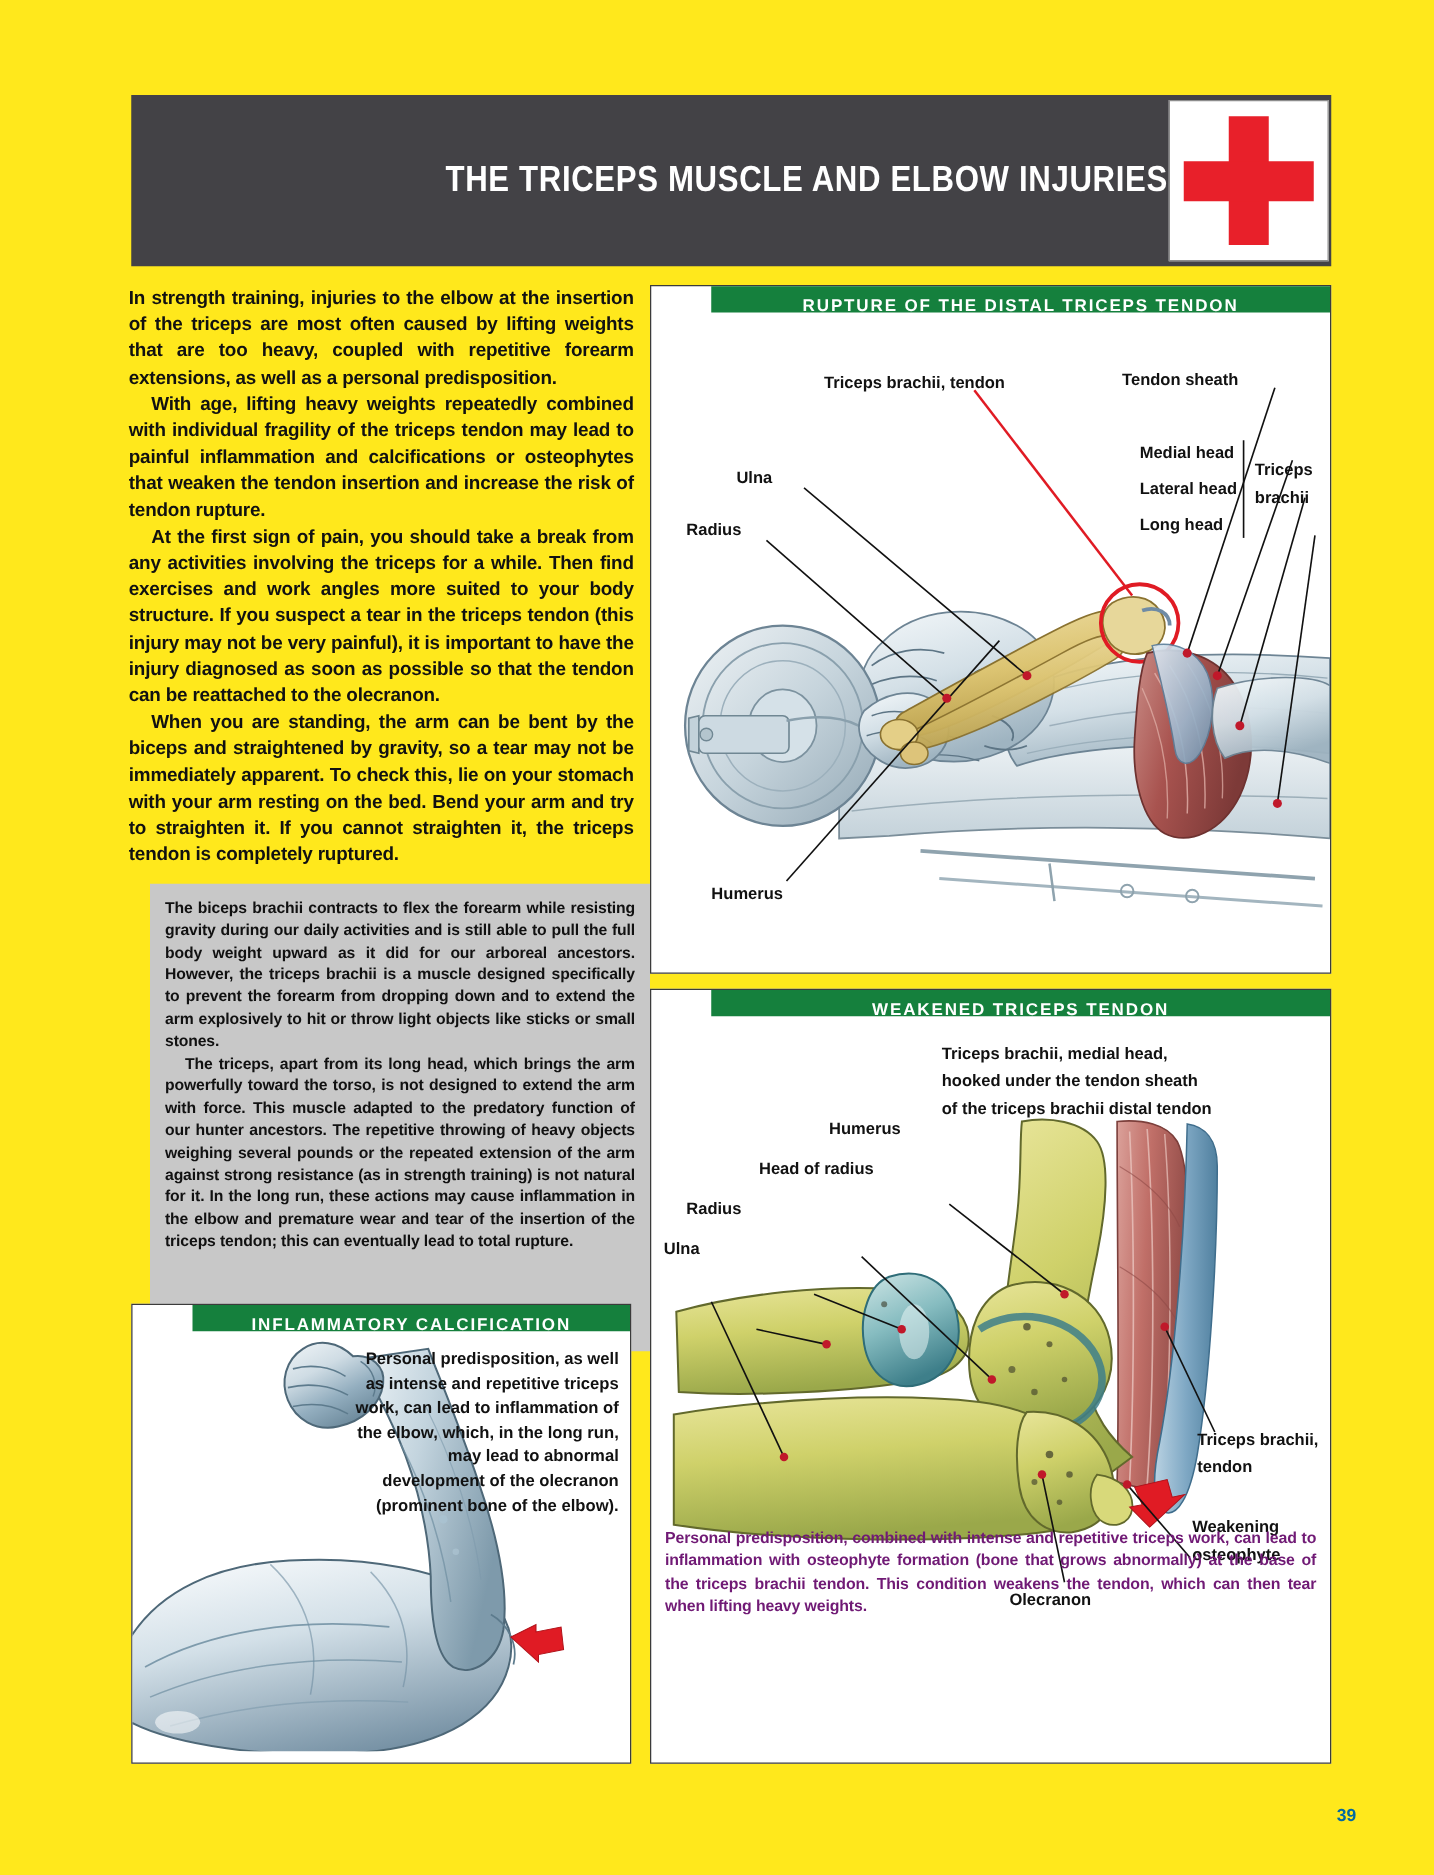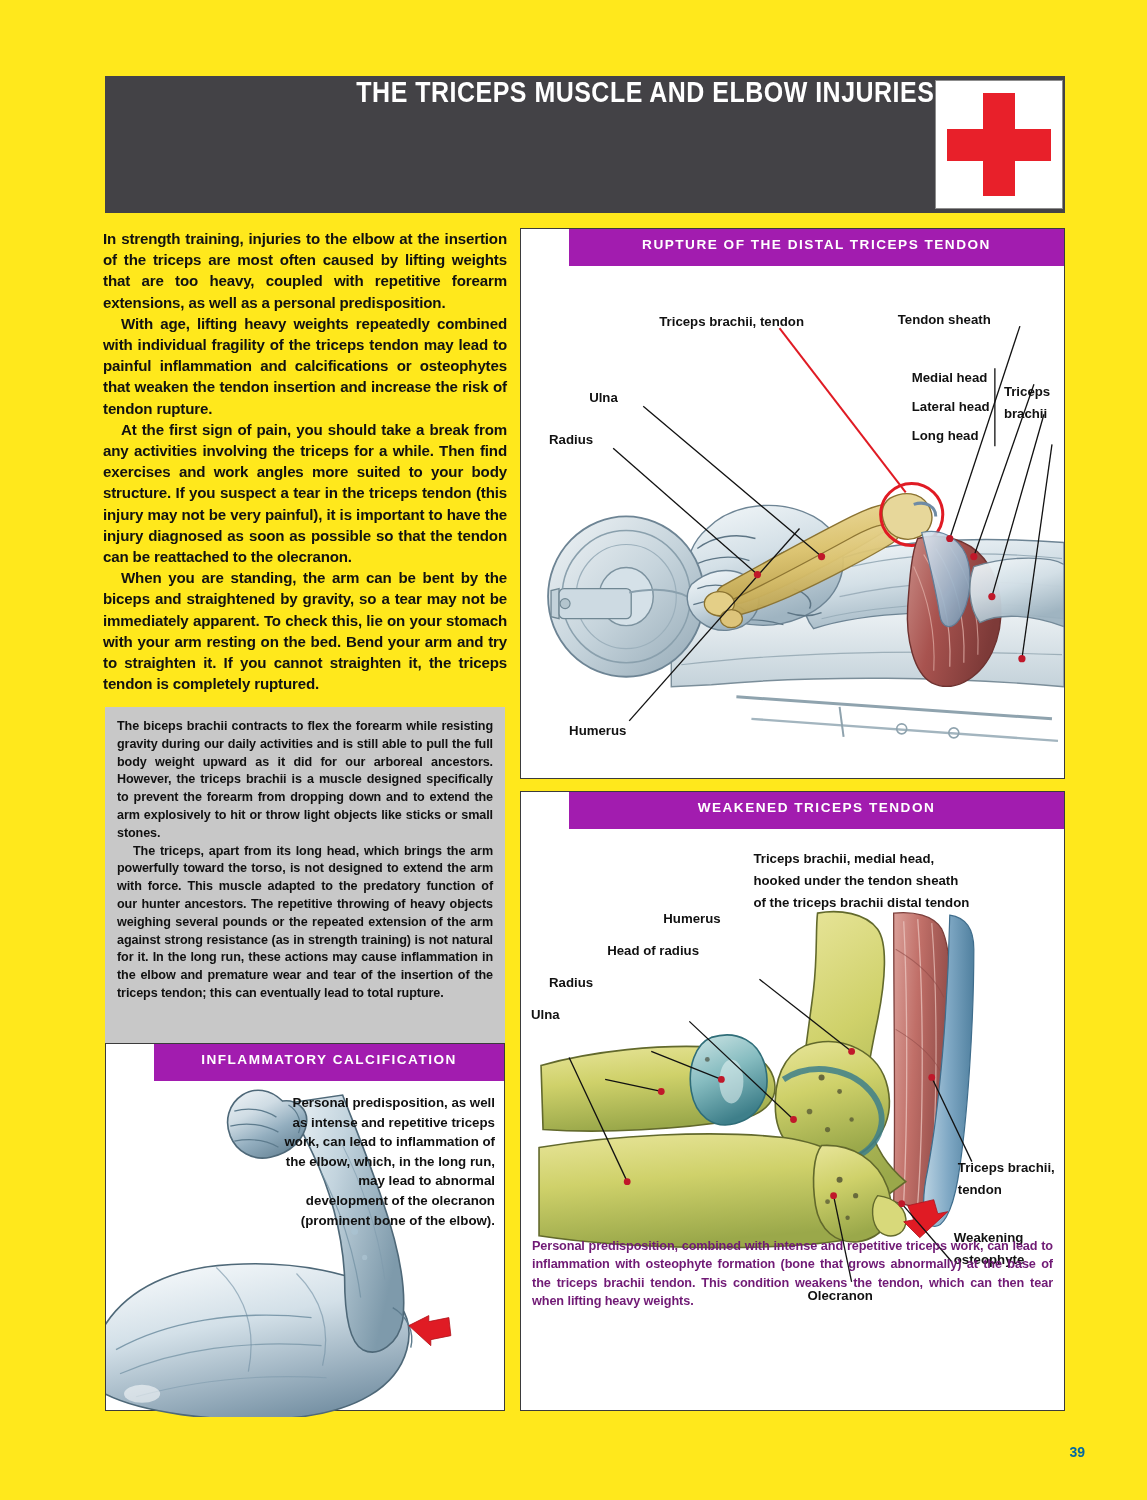--- a/index.html
+++ b/index.html
@@ -23,20 +23,21 @@
   
   .header-band {
     position: absolute;
     left: 105px;
     top: 76px;
     width: 960px;
     height: 137px;
     background: #434246;
     box-sizing: border-box;
     display: flex;
+    align-items: center;
     justify-content: flex-end;
   }
   .header-title {
     color: #ffffff;
     font-size: 29px;
     font-weight: bold;
     letter-spacing: 0.6px;
     transform: scaleX(0.86);
     transform-origin: right center;
     white-space: nowrap;
@@ -66,21 +67,21 @@
     font-weight: bold;
     line-height: 21.2px;
     text-align: justify;
     letter-spacing: -0.15px;
   }
   .intro-text p { margin: 0; }
   .intro-text p + p { text-indent: 18px; }
 
   .gray-box {
     position: absolute;
-    left: 105px;
+    left: 120px;
     top: 707px;
     width: 400px;
     height: 374px;
     background: #c8c8c8;
     box-sizing: border-box;
     padding: 11px 12px 10px 12px;
   }
   .gray-box p {
     margin: 0;
     color: #111111;
@@ -93,28 +94,28 @@
   .gray-box p + p { text-indent: 16px; }
 
   
   .panel {
     position: absolute;
     background: #ffffff;
     border: 1.5px solid #3b3b3b;
     box-sizing: border-box;
   }
   .panel-title {
-    background: #a21caf;
+    background: #15803d;
     color: #ffffff;
     font-size: 13.6px;
     font-weight: bold;
     letter-spacing: 1.5px;
     text-align: center;
     line-height: 31px;
-    height: 37px;
+    height: 21px;
     font-family: "Liberation Sans Narrow", "Liberation Sans", sans-serif;
     margin-left: 48px;
   }
   .panel-body {
     position: relative;
     width: 100%;
   }
 
   #panel-calcification {
     left: 105px;

